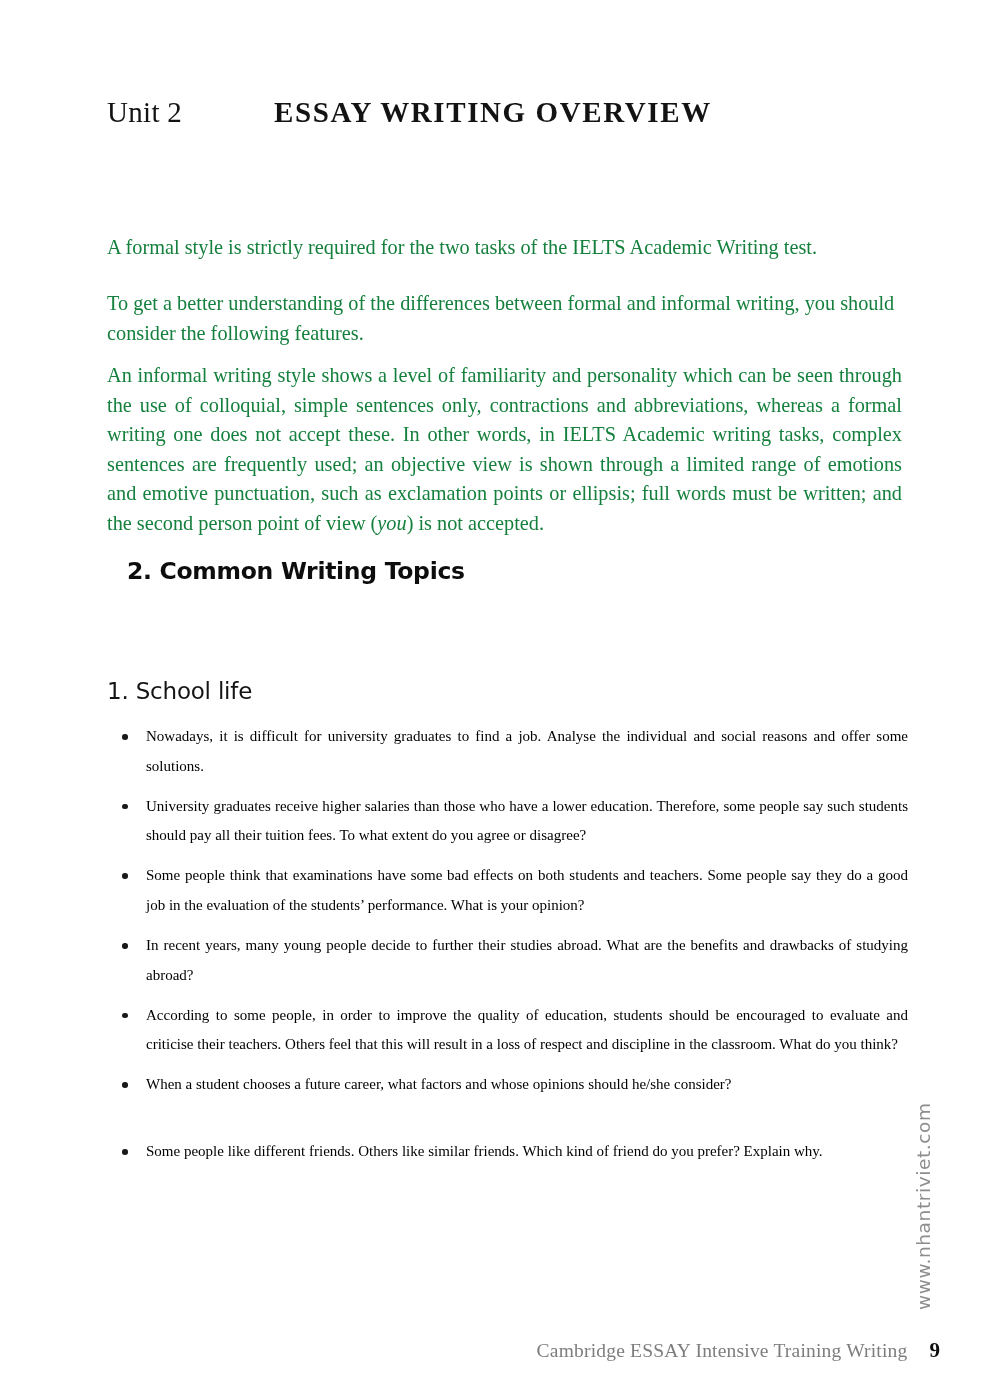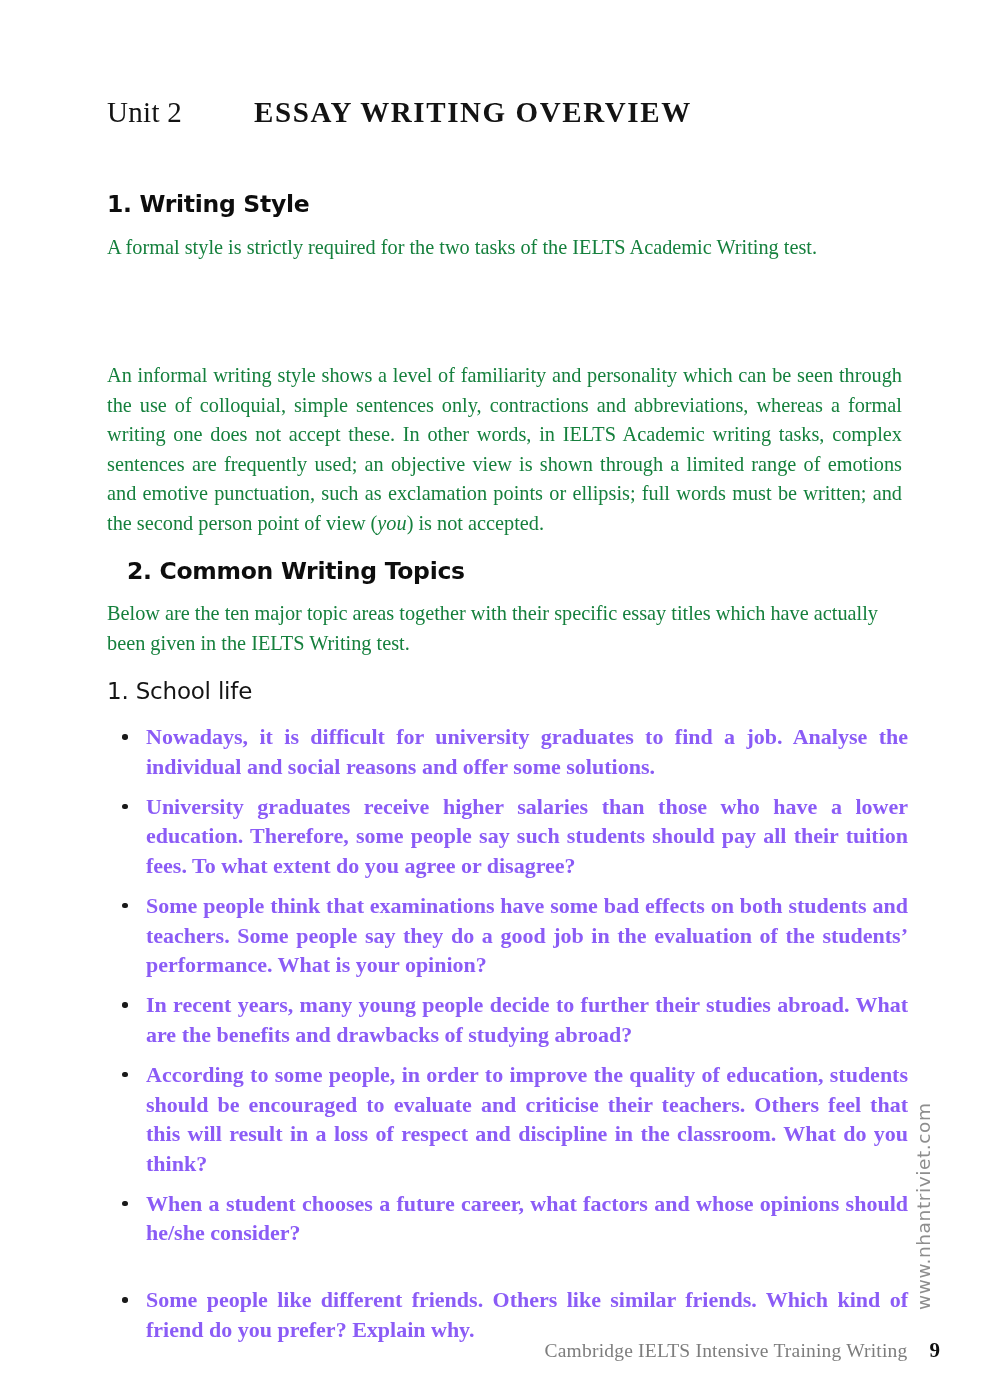--- a/index.html
+++ b/index.html
@@ -37,21 +37,21 @@
     font-size: 29px;
     font-weight: 400;
     letter-spacing: 0.3px;
     white-space: nowrap;
   }
   .unit-title {
     font-family: "Liberation Serif", serif;
     font-size: 29px;
     font-weight: 700;
     letter-spacing: 1.6px;
-    margin-left: 72px;
+    margin-left: 92px;
     white-space: nowrap;
   }
 
   
   .section-heading {
     position: absolute;
     left: 107px;
     font-family: "DejaVu Sans", sans-serif;
     font-weight: 700;
     font-size: 23.5px;
@@ -95,26 +95,25 @@
     width: 790px;
     margin: 0;
     padding: 0;
     list-style: none;
   }
   .bullets li {
     position: relative;
     padding-left: 28px;
     margin-bottom: 10.5px;
     font-family: "Liberation Serif", serif;
-    font-size: 22px;
+    font-size: 15px;
     line-height: 29.6px;
     text-align: justify;
     text-justify: inter-word;
-    color: #8b5cf6;
-    font-weight: bold;
+    color: #000000;
   }
   .bullets li:last-child { margin-bottom: 0; margin-top: 37px; }
   .bullets li .dot {
     position: absolute;
     left: 4px;
     top: 12px;
     width: 5.5px;
     height: 5.5px;
     border-radius: 50%;
     background: #1a1a1a;
@@ -161,30 +160,29 @@
 </head>
 <body>
 
 <div class="page">
 
   <div class="unit-header">
     <span class="unit-label">Unit 2</span>
     <span class="unit-title">ESSAY WRITING OVERVIEW</span>
   </div>
 
-  <div class="section-heading" style="top:190px;">1. Writing Style</div>
 
   <div class="para flush" style="top:233px;">A formal style is strictly required for the two tasks of the IELTS Academic Writing test.</div>
 
+  <div class="para flush" style="top:289px;">To get a better understanding of the differences between formal and informal writing, you should consider the following features.</div>
 
   <div class="para" style="top:361px;">An informal writing style shows a level of familiarity and personality which can be seen through the use of colloquial, simple sentences only, contractions and abbreviations, whereas a formal writing one does not accept these. In other words, in IELTS Academic writing tasks, complex sentences are frequently used; an objective view is shown through a limited range of emotions and emotive punctuation, such as exclamation points or ellipsis; full words must be written; and the second person point of view (<em>you</em>) is not accepted.</div>
 
   <div class="section-heading" style="top:557px;margin-left:20px;">2. Common Writing Topics</div>
 
-  <div class="para flush" style="top:599px;">Below are the ten major topic areas together with their specific essay titles which have actually been given in the IELTS Writing test.</div>
 
   <div class="topic-heading" style="top:678px;">1. School life</div>
 
   <ul class="bullets">
     <li>
       <span class="dot"></span>
       <span>Nowadays, it is difficult for university graduates to find a job. Analyse the individual and social reasons and offer some solutions.</span>
     </li>
     <li>
       <span class="dot"></span>
@@ -208,16 +206,16 @@
     </li>
     <li>
       <span class="dot"></span>
       <span>Some people like different friends. Others like similar friends. Which kind of friend do you prefer? Explain why.</span>
     </li>
   </ul>
 
   <div class="watermark">www.nhantriviet.com</div>
 
   <div class="footer">
-    <span class="footer-text">Cambridge IELTS Intensive Training Writing</span><span class="footer-page">9</span>
+    <span class="footer-text">Cambridge ESSAY Intensive Training Writing</span><span class="footer-page">9</span>
   </div>
 
 </div>
 
 </body></html>

